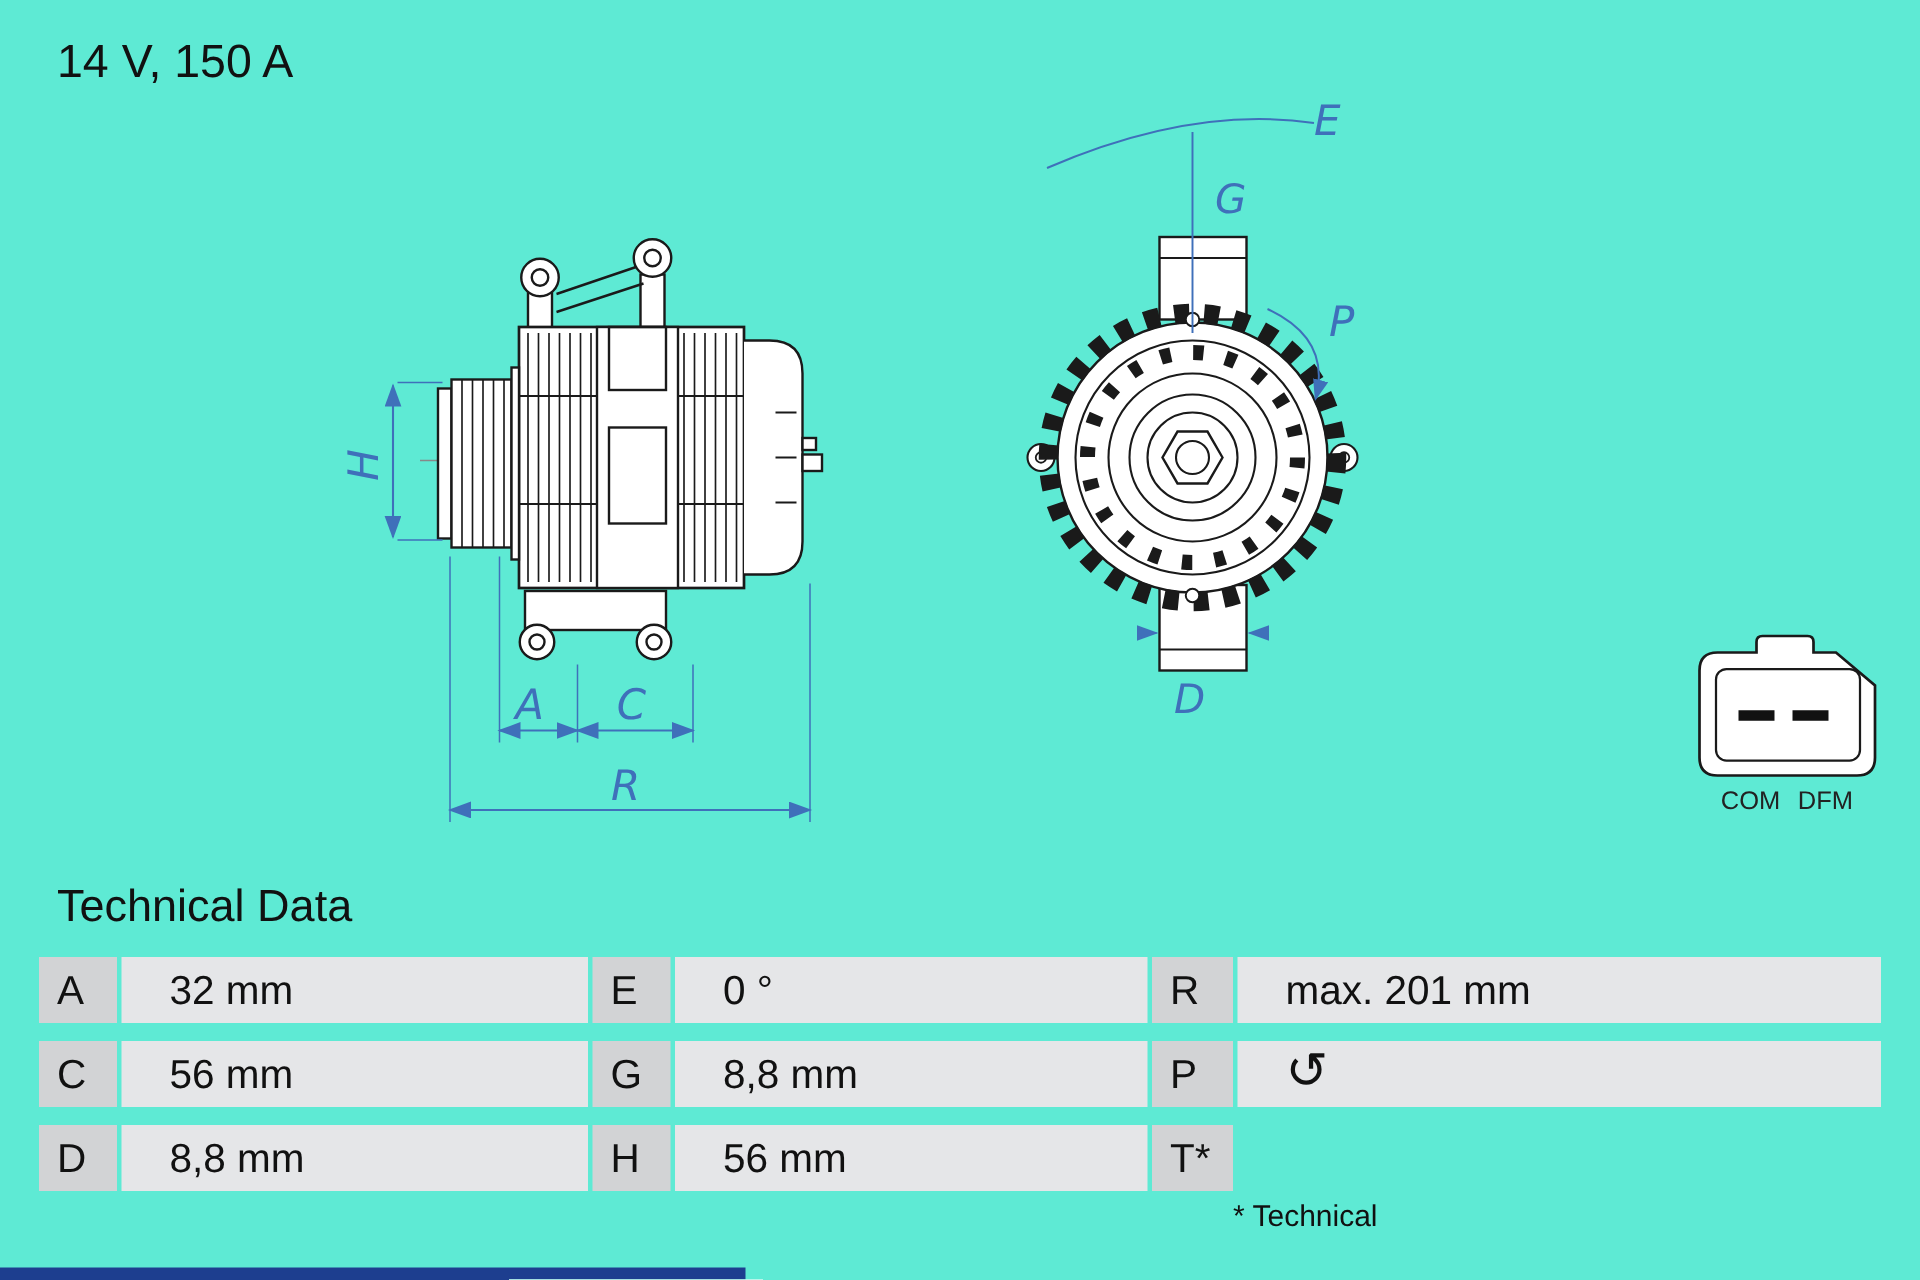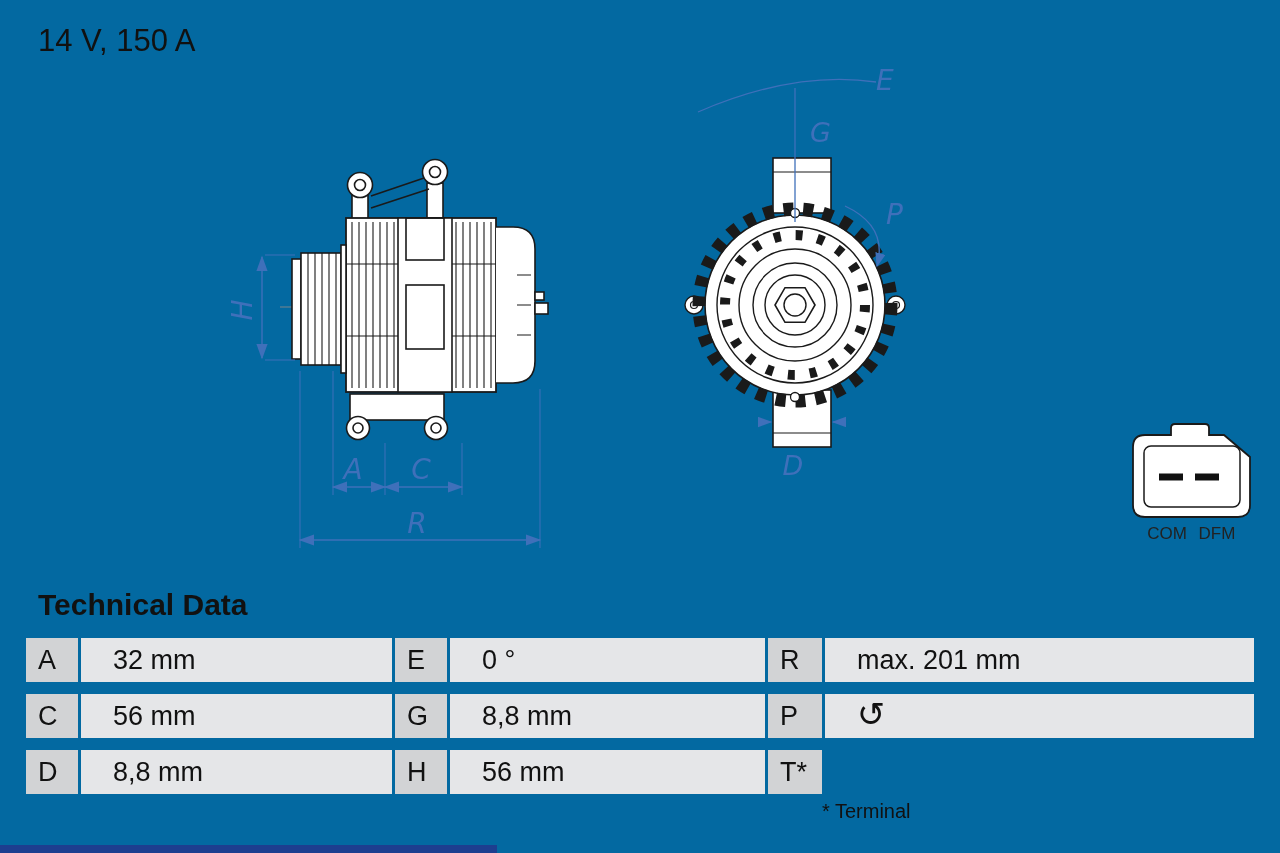--- a/index.html
+++ b/index.html
@@ -1,23 +1,23 @@
 <!DOCTYPE html>
 <html><head>
 <meta charset="utf-8">
 <style>
   * { margin:0; padding:0; box-sizing:border-box; }
   html,body { background:#ffffff; }
   .page {
-    position:relative; width:1280px; height:853px; background:#0369a1;
+    position:relative; width:1280px; height:853px; background:#5eead4;
     font-family:"Liberation Sans", sans-serif; overflow:hidden; color:#111;
   }
   .title { position:absolute; left:38px; top:24px; font-size:31px; line-height:1.1; color:#111; }
   .svg-abs { position:absolute; }
-  .tech-heading { position:absolute; left:38px; top:590px; font-size:30px; font-weight:bold; line-height:1; color:#111; }
+  .tech-heading { position:absolute; left:38px; top:590px; font-size:30px; font-weight:normal; line-height:1; color:#111; }
   .data-table { position:absolute; left:26px; top:638px; width:1228px; }
   .t-row { display:grid; grid-template-columns:52px 311px 52px 315px 54px 1fr; gap:3px; margin-bottom:12px; }
   .cell { height:44px; font-size:27px; display:flex; align-items:center; color:#111; }
   .key { background:#d2d3d5; padding-left:12px; }
   .val { background:#e5e6e8; padding-left:32px; }
   .rot-icon { font-family:"DejaVu Sans", sans-serif; font-size:34px; line-height:1; transform:translateY(-2px); display:inline-block; }
   .footnote { position:absolute; left:822px; top:800px; font-size:20px; color:#111; }
   .bottom-bar { position:absolute; left:0; top:845px; width:497px; height:8px; background:#1d3e8f; }
   text.dim { font-style:italic; fill:#3f70ba; }
 </style>
@@ -164,17 +164,17 @@
     </div>
     <div class="t-row">
       <div class="cell key">D</div>
       <div class="cell val">8,8 mm</div>
       <div class="cell key">H</div>
       <div class="cell val">56 mm</div>
       <div class="cell key">T*</div>
     </div>
   </div>
 
-  <div class="footnote">* Terminal</div>
+  <div class="footnote">* Technical</div>
 
   <div class="bottom-bar"></div>
 
 </div>
 
 </body></html>

